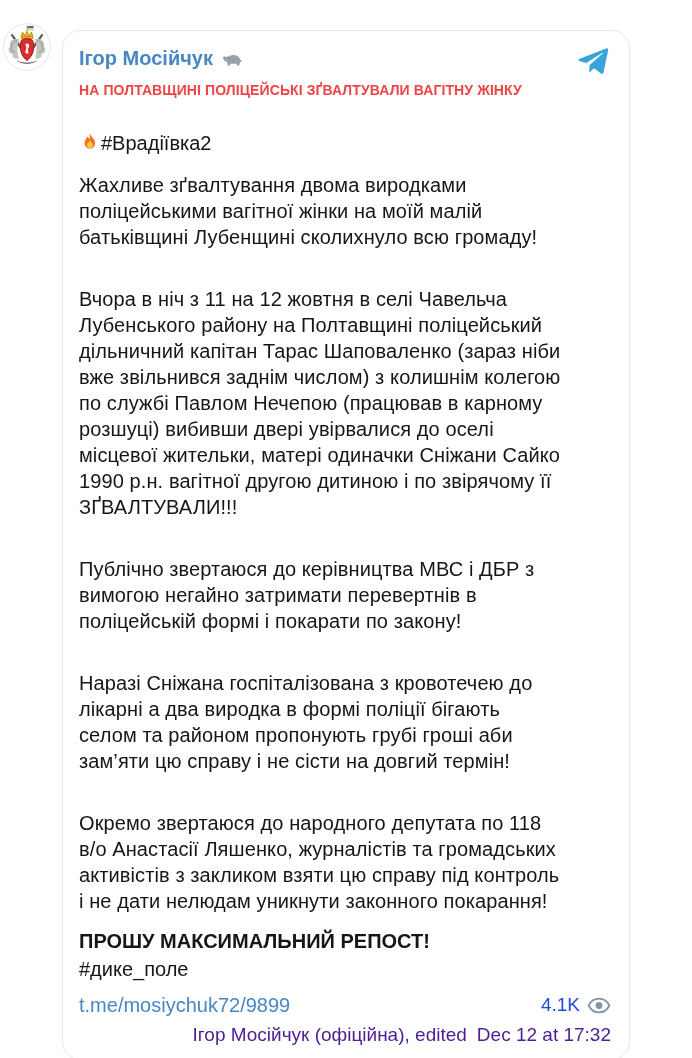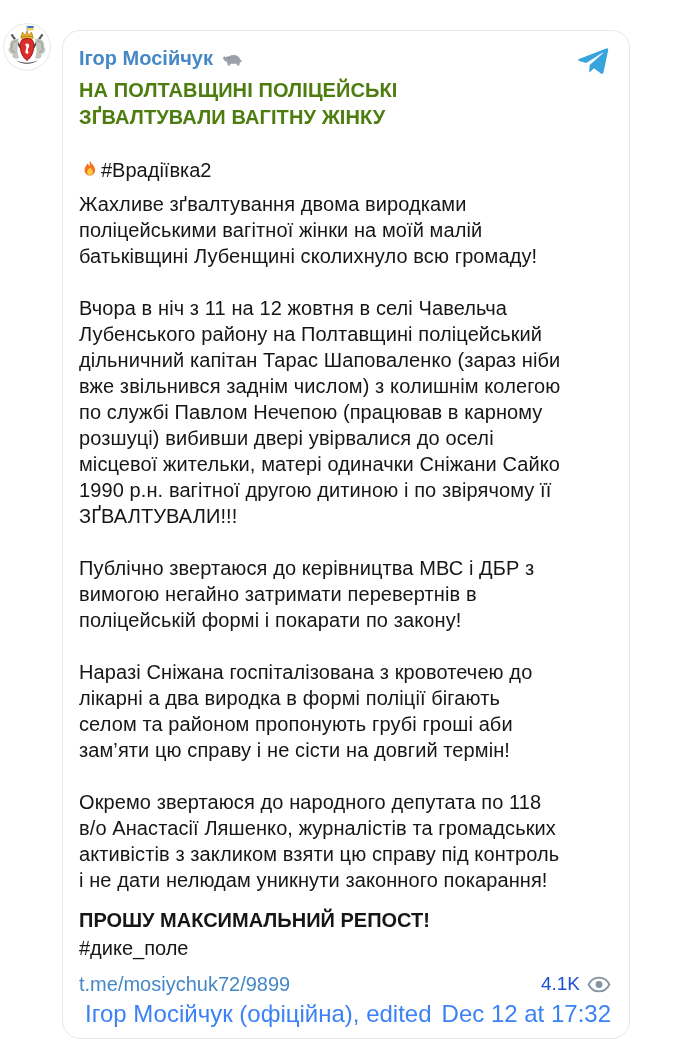--- a/index.html
+++ b/index.html
@@ -23,55 +23,55 @@
   }
   .channel-name{
     color:#4687c6;font-size:20px;font-weight:600;line-height:28px;
     cursor:pointer;white-space:nowrap;
   }
   .rhino{width:24px;height:24px;flex:0 0 auto;margin-top:2px;}
   .share-plane{
     position:absolute;top:13px;right:20px;width:31px;height:31px;cursor:pointer;
   }
   .post-title{
-    font-size:20px;font-weight:700;color:#4d7c0f;line-height:27px;
+    font-size:14px;font-weight:700;color:#ef4444;line-height:27px;
     margin:5px 0 0 0;max-width:470px;letter-spacing:.1px;
   }
   .lead-row{
     display:flex;align-items:center;margin-top:26px;
     font-size:20px;color:#161616;line-height:26px;
   }
   .fire{width:22px;height:22px;flex:0 0 auto;}
   .para{
     font-size:20px;color:#161616;line-height:26px;
     margin:0;max-width:482px;letter-spacing:.1px;
   }
-  .para + .para{margin-top:26px;}
-  .para.tight{margin-top:8px;}
+  .para + .para{margin-top:36px;}
+  .para.tight{margin-top:16px;}
   .repost{
     font-size:20px;font-weight:700;color:#161616;line-height:27px;
     margin-top:14px;max-width:482px;
   }
   .footer-hashtag{
     font-size:20px;color:#161616;line-height:27px;margin-top:1px;
   }
   .link-row{
     display:flex;justify-content:space-between;
     margin-top:9px;
   }
   .post-link{
     color:#4687c6;font-size:20px;text-decoration:none;cursor:pointer;line-height:26px;
   }
   .views{
     display:flex;align-items:center;gap:7px;color:#1d4ed8;font-size:19px;
   }
   .eye{width:24px;height:17px;}
   .meta-row{
     display:flex;justify-content:flex-end;gap:10px;
-    color:#3b82f6;font-size:24px;line-height:24px;margin-top:5px;
+    color:#4c1d95;font-size:19px;line-height:24px;margin-top:5px;
   }
 </style>
 </head>
 <body>
 
 <div class="avatar">
   <svg viewBox="0 0 48 48" width="48" height="48">
     <circle cx="24" cy="24" r="23.4" fill="#ffffff" stroke="#e3e3e3" stroke-width="1"></circle>
 
     <rect x="12" y="10" width="2.2" height="16" fill="#5a5a5a" transform="rotate(-35 13 18)"></rect>

